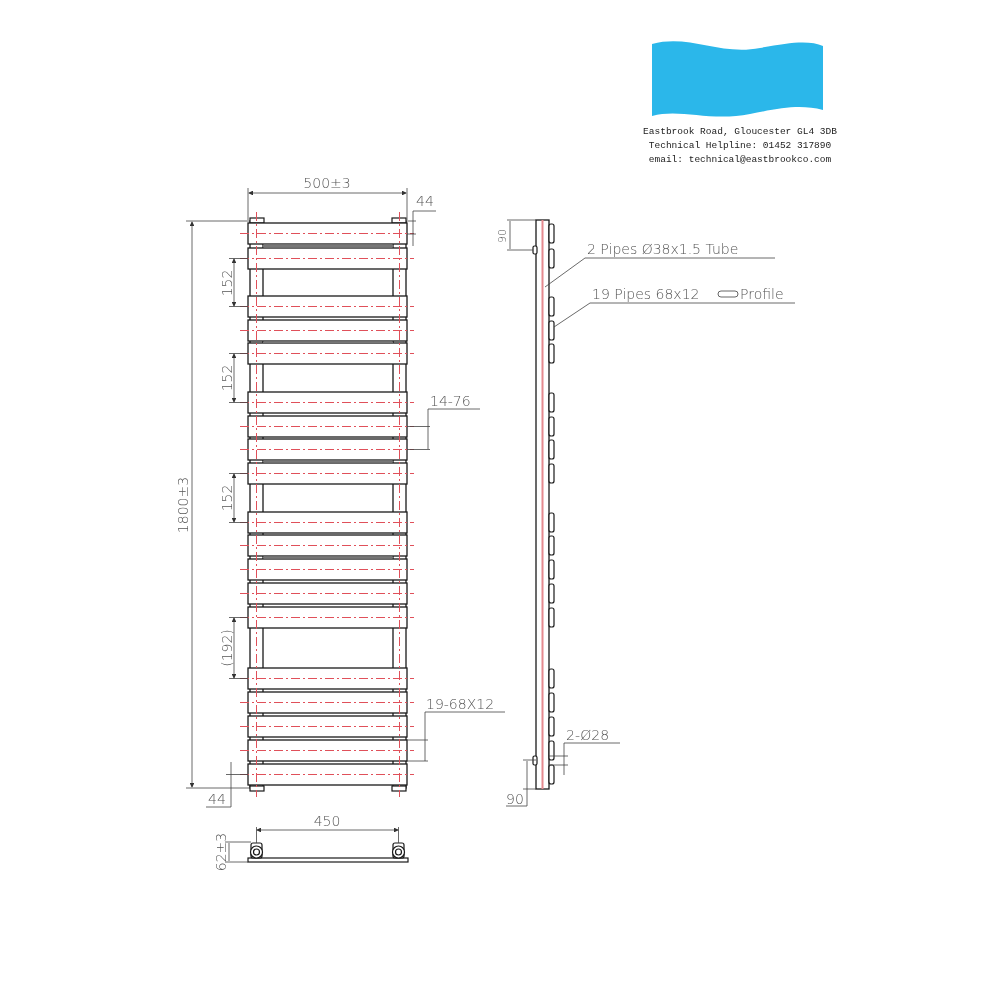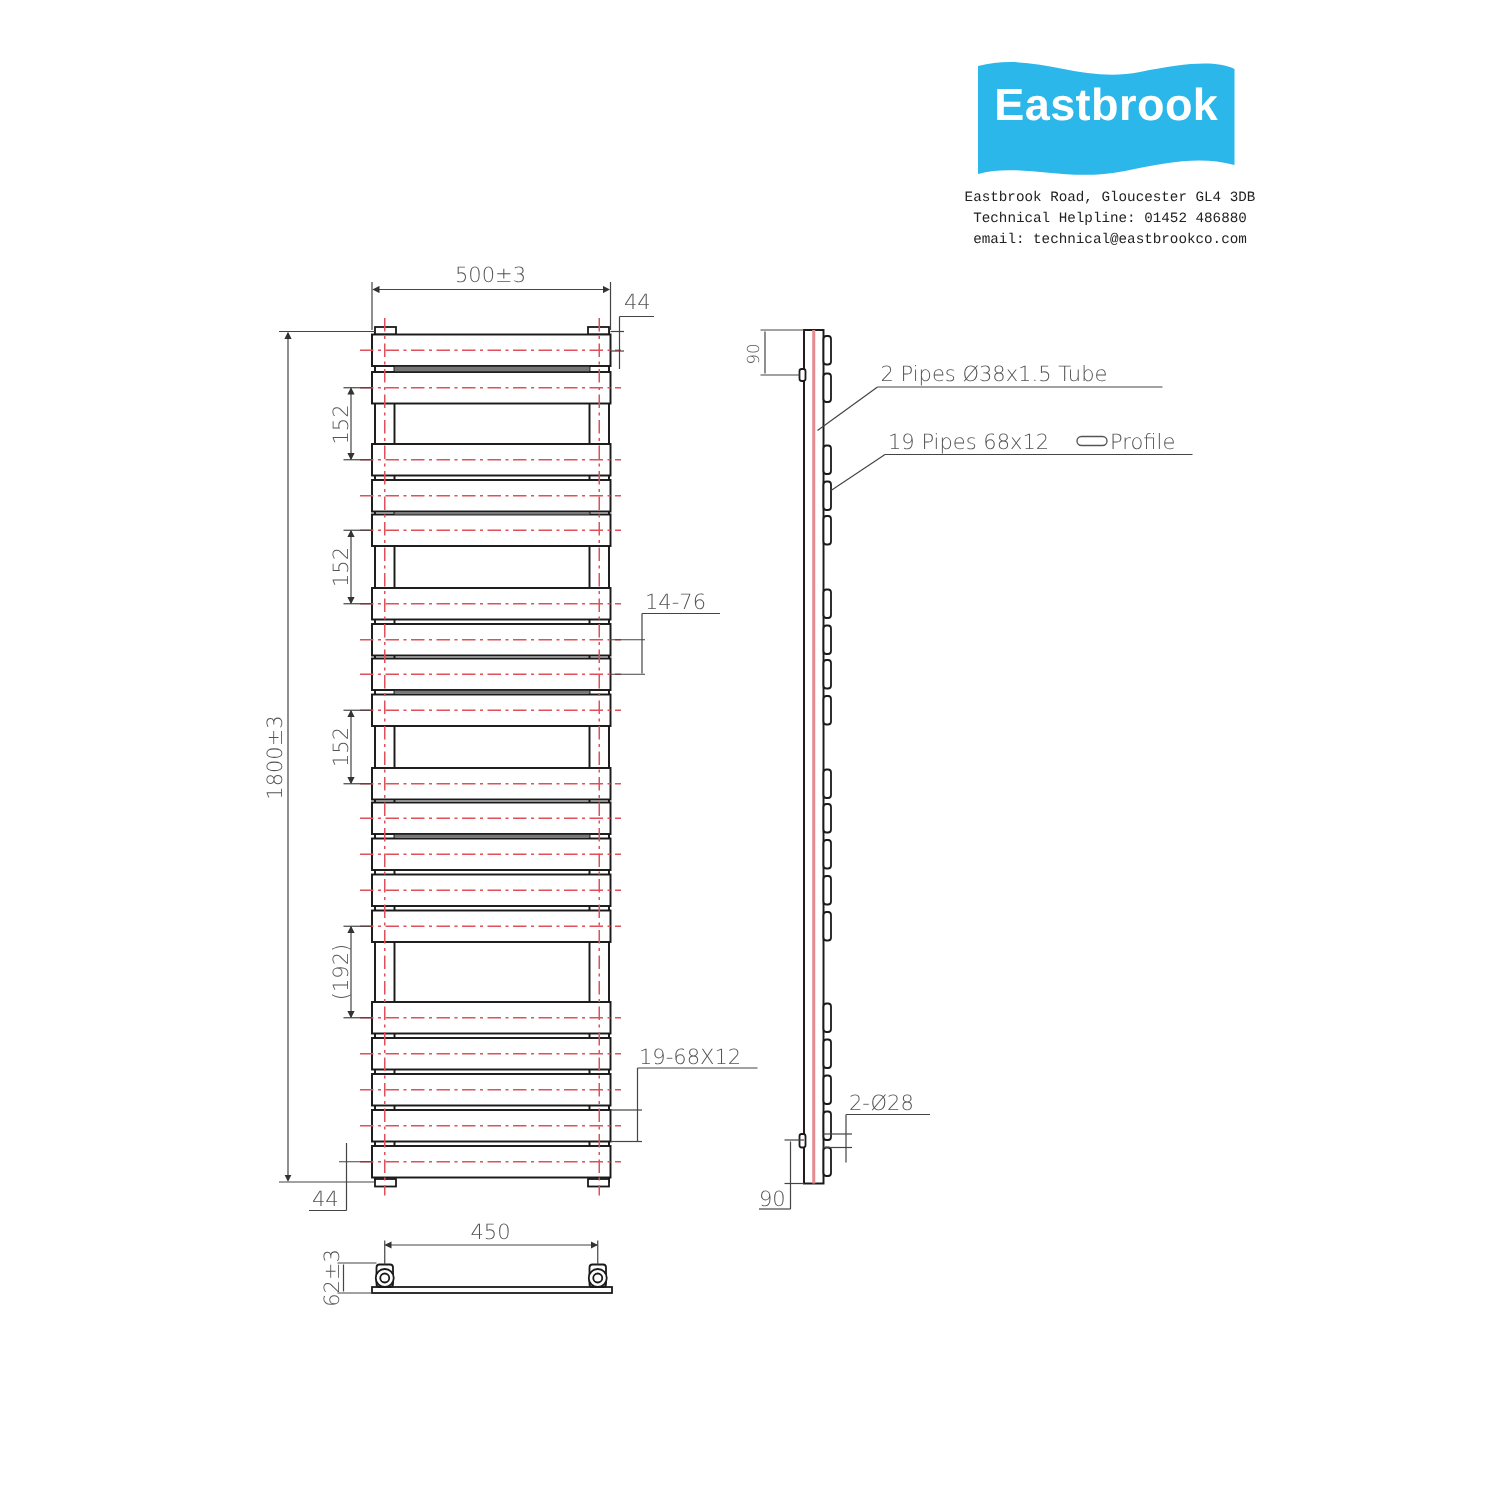--- a/index.html
+++ b/index.html
@@ -10,24 +10,23 @@
   svg.draw { position:absolute; left:0; top:0; }
   .dimtxt { font-family:"DejaVu Sans", sans-serif; font-size:14px; fill:#555; font-weight:200; }
 </style>
 </head>
 <body>
 
 <div class="logo-wrap">
   <svg width="175" height="82" viewBox="0 0 175 82">
     <path d="M2,6 C40,-4 70,18 110,10 C140,4 160,2 173,8 L173,72 C150,66 130,70 100,76 C60,84 30,70 2,78 Z" fill="#2bb7ea"></path>
   </svg>
-  <div class="logo-text">Eastbrook</div>
 </div>
 <div class="addr" style="top:126px;">Eastbrook Road, Gloucester GL4 3DB</div>
-<div class="addr" style="top:140px;">Technical Helpline: 01452 486880</div>
+<div class="addr" style="top:140px;">Technical Helpline: 01452 317890</div>
 <div class="addr" style="top:154px;">email: technical@eastbrookco.com</div>
 
 <svg class="draw" width="1000" height="1000" viewBox="0 0 1000 1000">
   <defs>
     <marker id="arr" markerWidth="6" markerHeight="6" refX="5" refY="3" orient="auto-start-reverse">
       <path d="M0,0 L6,3 L0,6 Z" fill="#333"></path>
     </marker>
   </defs>
 
   <g>

